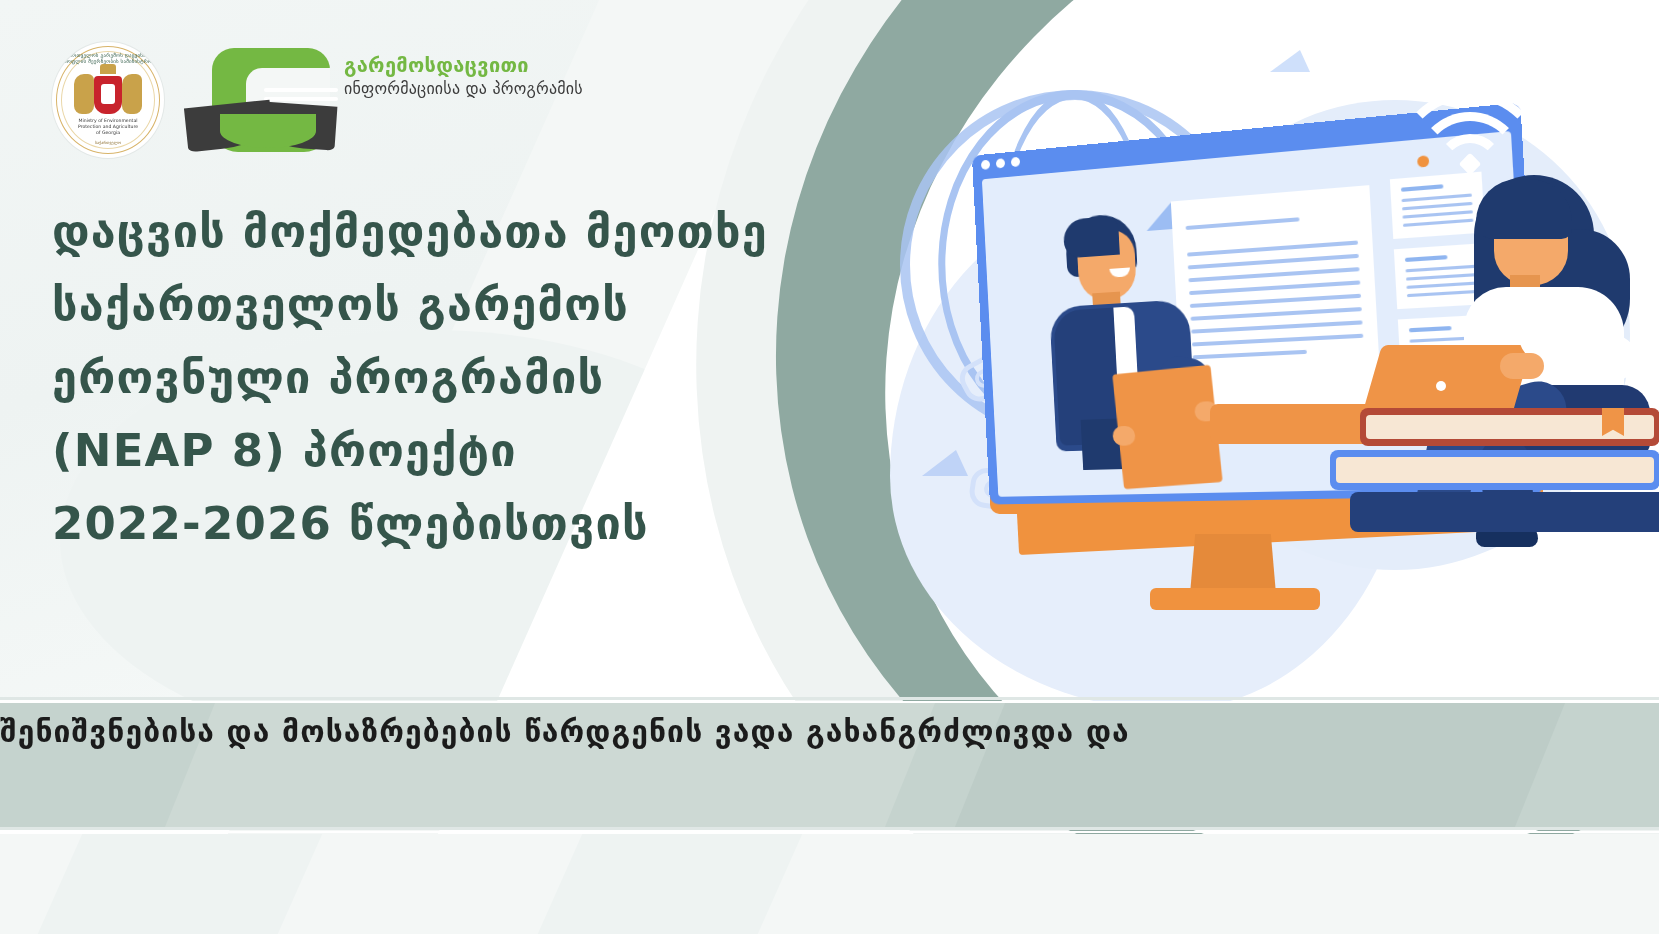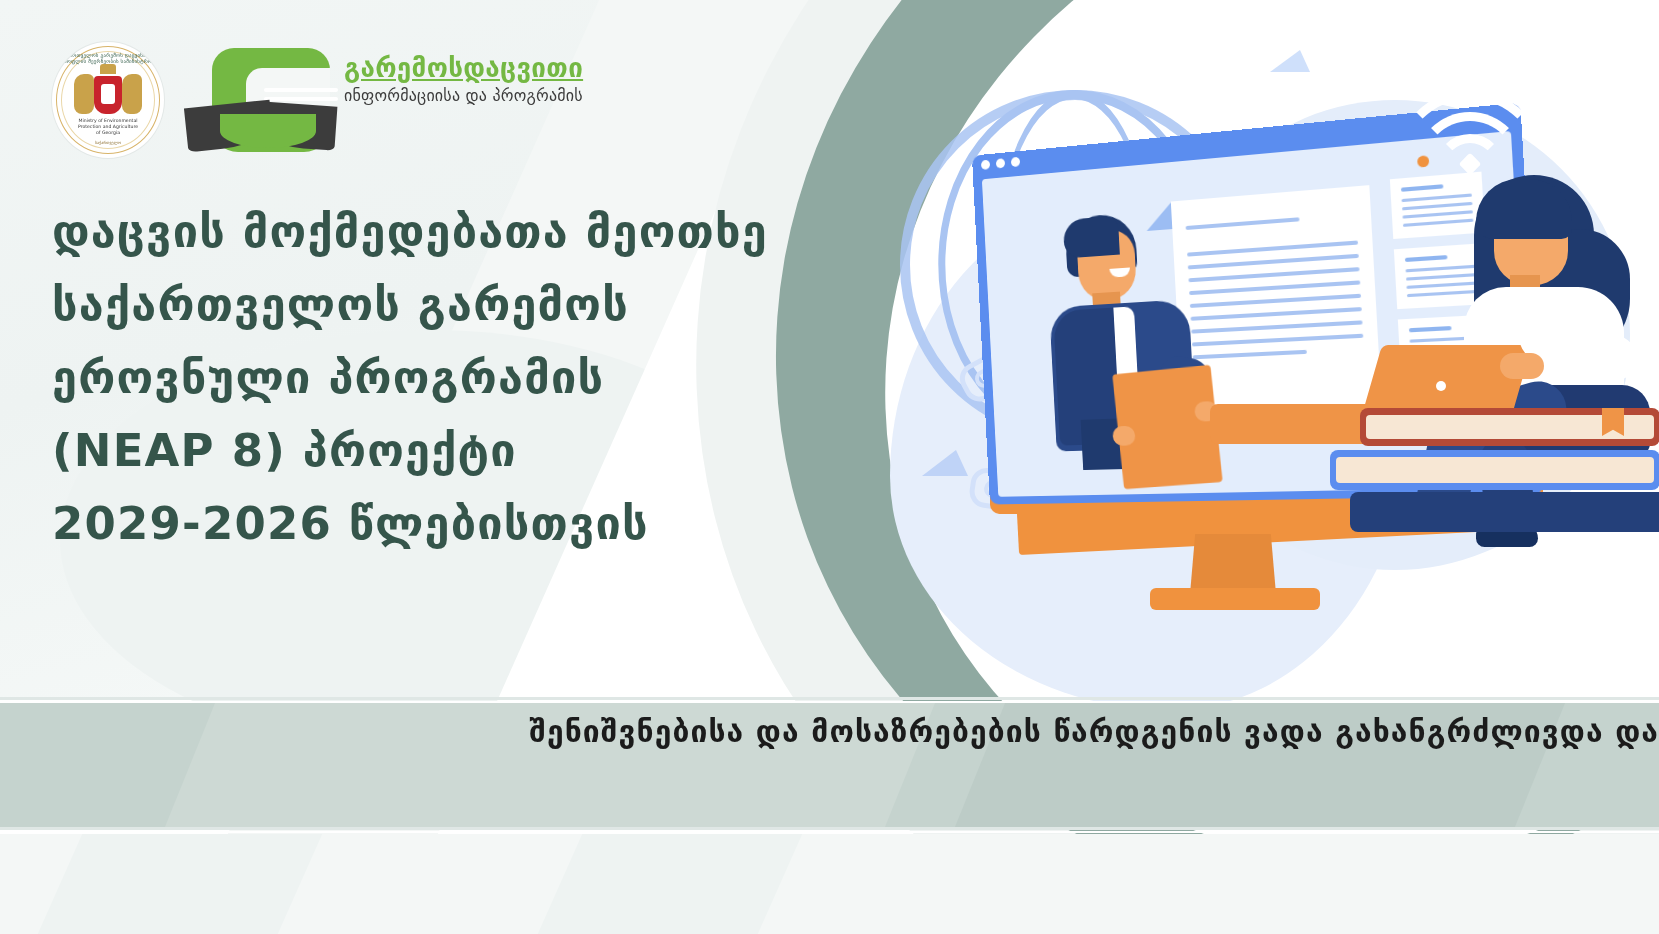--- a/index.html
+++ b/index.html
@@ -247,21 +247,21 @@
   }
   .eiec-mark .bookR{
     position:absolute;left:46px;top:56px;width:78px;height:44px;background:#3c3c3c;
     border-radius:0 0 10% 60%;transform:rotate(4deg);
   }
   .eiec-mark .pageW{
     position:absolute;left:8px;top:66px;width:96px;height:34px;background:#74b843;
     border-radius:0 0 50% 50%;
   }
   .eiec-text{position:absolute;left:132px;top:6px;width:290px;}
-  .eiec-t1{color:#74b843;font-weight:bold;font-size:26px;line-height:1.1;letter-spacing:.3px;text-decoration:underline;}
+  .eiec-t1{color:#74b843;font-weight:bold;font-size:20px;line-height:1.1;letter-spacing:.3px;}
   .eiec-t2{color:#3c3c3c;font-size:16px;line-height:1.25;margin-top:3px;letter-spacing:.2px;}
   .eiec-t3{color:#74b843;font-weight:bold;font-size:22px;line-height:1.1;margin-top:1px;}
 
   
   .title{
     position:absolute;left:52px;top:196px;width:720px;
     color:#35554b;
     font-weight:bold;
     font-size:45px;
     line-height:1.62;
@@ -284,21 +284,21 @@
     background:#cdd9d4;transform:skewX(-22deg);
   }
   .banner .sheen2{
     position:absolute;left:980px;top:0;width:560px;height:124px;
     background:#bdccc7;transform:skewX(-22deg);
   }
   .banner .rule-bot{position:absolute;left:0;top:130px;width:100%;height:3px;background:#dfe7e5;}
   .banner .rule-bot2{position:absolute;left:0;top:134px;width:100%;height:2px;background:#ffffff;}
   .banner .txt{
     position:absolute;left:0;top:14px;width:100%;
-    text-align:right;color:#1b1b1b;font-weight:bold;
+    text-align:left;color:#1b1b1b;font-weight:bold;
     font-size:30px;line-height:1.42;letter-spacing:1.1px;
   }
   .banner .txt .ln{display:block;white-space:nowrap;}
 
   .footer-strip{position:absolute;left:0;top:834px;width:1659px;height:100px;background:#f4f7f6;}
   .footer-diag{position:absolute;left:60px;top:834px;width:240px;height:100px;background:#eef3f2;transform:skewX(-24deg);}
   .footer-diag2{position:absolute;left:560px;top:834px;width:220px;height:100px;background:#eef3f2;transform:skewX(-24deg);}
 </style>
 </head>
 <body>
@@ -507,21 +507,21 @@
         <div class="eiec-t2">ინფორმაციისა და პროგრამის</div>
       </div>
     </div>
   </div>
 
   <div class="title">
     <span class="ln">დაცვის მოქმედებათა მეოთხე</span>
     <span class="ln">საქართველოს გარემოს</span>
     <span class="ln">ეროვნული პროგრამის</span>
     <span class="ln">(NEAP 8) პროექტი</span>
-    <span class="ln">2029-2026 წლებისთვის</span>
+    <span class="ln">2022-2026 წლებისთვის</span>
   </div>
 
   <div class="banner">
     <div class="body">
       <div class="sheen"></div>
       <div class="sheen2"></div>
     </div>
     <div class="rule-top"></div>
     <div class="rule-top2"></div>
     <div class="rule-bot"></div>

